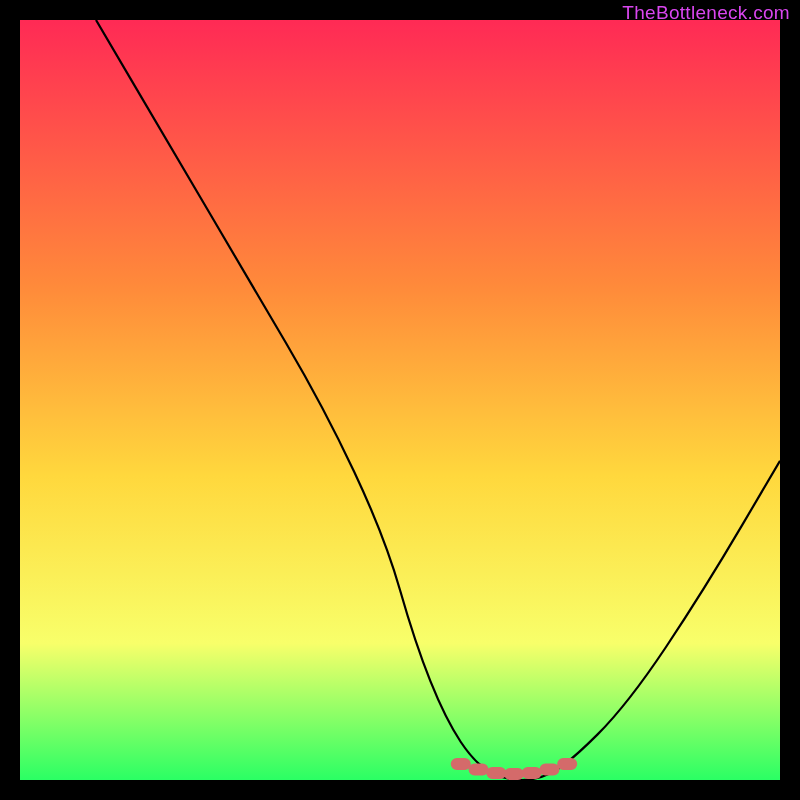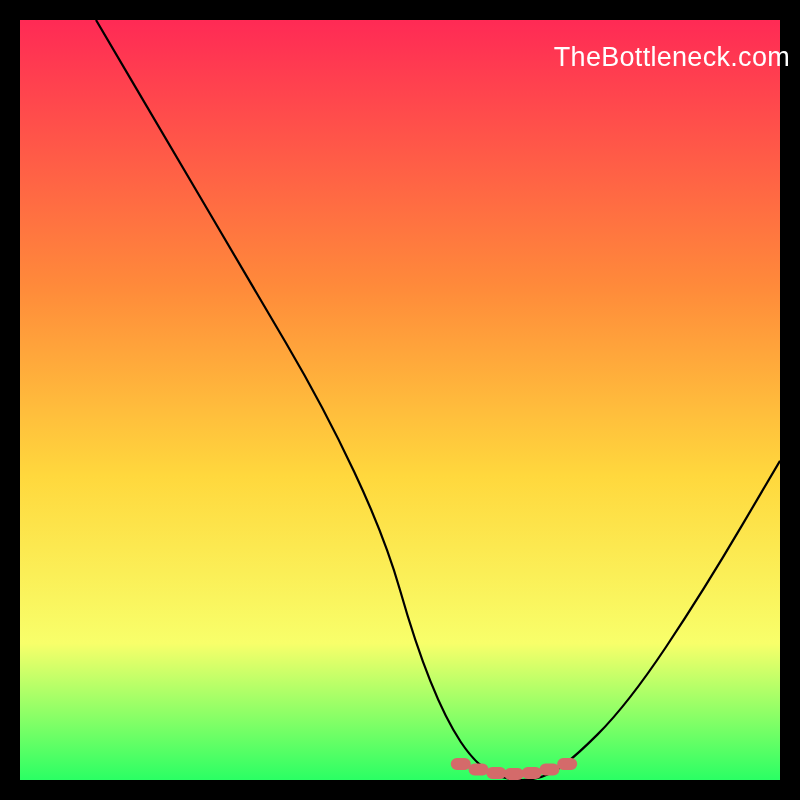--- a/index.html
+++ b/index.html
@@ -22,25 +22,24 @@
     position: absolute;
     top: 20px;
     left: 20px;
     width: 760px;
     height: 760px;
   }
   .watermark {
     position: absolute;
     top: 2px;
     right: 10px;
-    color: #ffffff;
-    font-size: 27px;
+    color: #d946ef;
+    font-size: 19px;
     letter-spacing: 0.3px;
     user-select: none;
-    margin-top: 40px;
   }
   svg { display: block; }
 </style>
 </head>
 <body>
 
 <div class="frame">
 
   <div class="plot-area">
     <svg width="760" height="760" viewBox="0 0 760 760">

